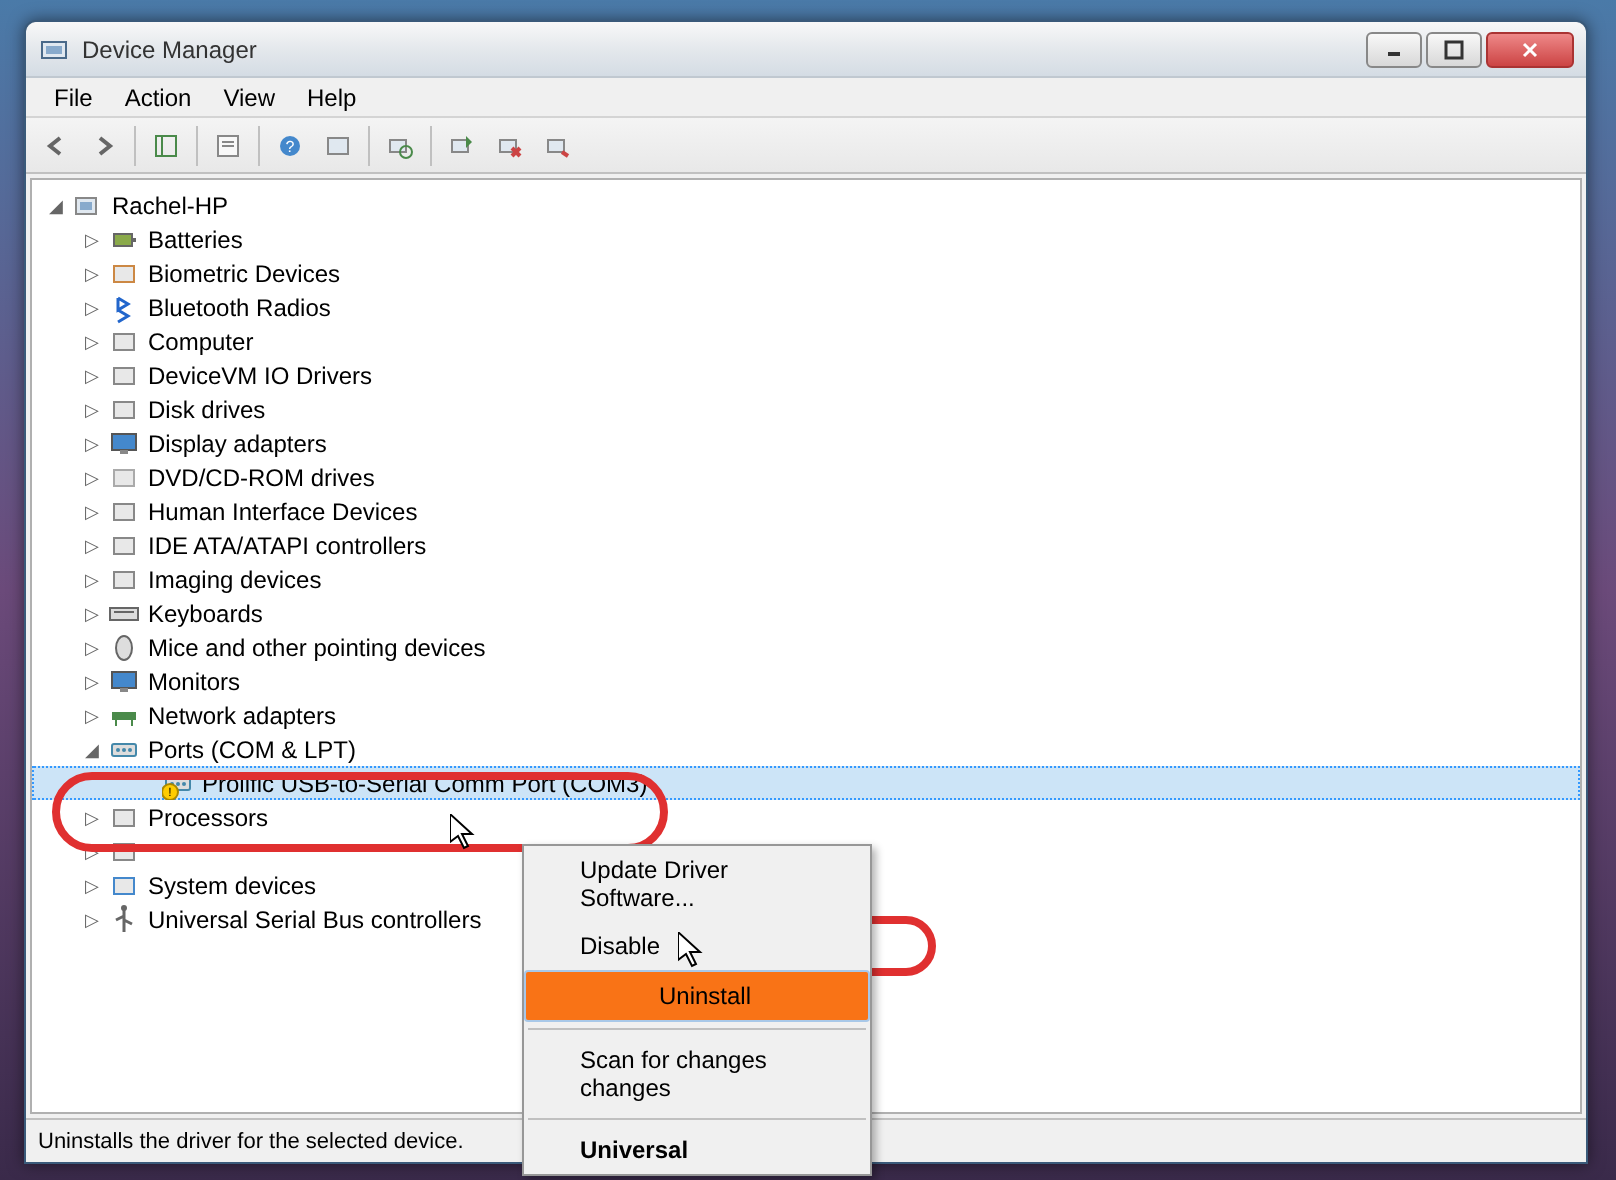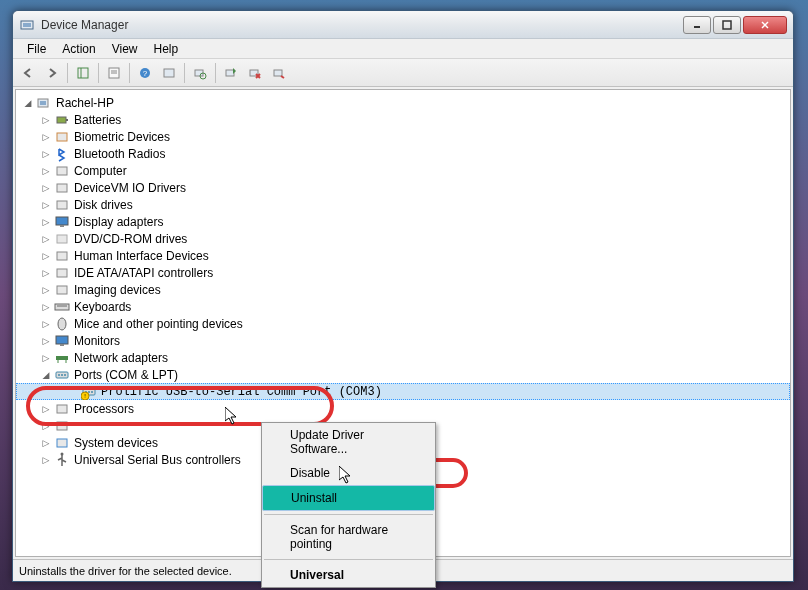--- a/index.html
+++ b/index.html
@@ -19,24 +19,24 @@
 .content { flex: 1; background: #fff; margin: 2px; border: 1px solid #b0b0b0; overflow: auto; padding: 4px 0; }
 .tree { list-style: none; }
 .tree-row { display: flex; align-items: center; height: 17px; cursor: pointer; white-space: nowrap; }
 .expander { width: 12px; height: 12px; display: flex; align-items: center; justify-content: center; margin-right: 2px; font-size: 9px; color: #666; cursor: pointer; }
 .node-icon { width: 16px; height: 16px; margin-right: 4px; display: flex; align-items: center; justify-content: center; flex-shrink: 0; }
 .node-label { font-size: 12px; color: #000; }
 .selected { background: #cce4f7; border: 1px dotted #3399ff; }
 .selected .node-label { color: #000; }
 .indent-0 { padding-left: 6px; }
 .indent-1 { padding-left: 24px; }
-.indent-2 { padding-left: 50px; font-family: Liberation Mono, monospace; }
+.indent-2 { padding-left: 50px; }
 .context-menu { position: absolute; background: #f0f0f0; border: 1px solid #979797; box-shadow: 2px 2px 4px rgba(0,0,0,0.3); padding: 0; z-index: 100; width: 175px; }
 .ctx-item { padding: 5px 20px 5px 28px; cursor: pointer; font-size: 12px; }
-.ctx-highlight { background: #14b8a6; border: 1px solid #a8c8e8; border-radius: 2px; }
+.ctx-highlight { background: #f97316; border: 1px solid #a8c8e8; border-radius: 2px; text-align: center; }
 .ctx-sep { height: 1px; background: #c0c0c0; margin: 3px 2px; }
 .ctx-bold { font-weight: bold; }
 .statusbar { height: 22px; background: #f0f0f0; border-top: 1px solid #c0c0c0; display: flex; align-items: center; padding: 0 6px; font-size: 11px; }
 .highlight-oval { position: absolute; border: 4px solid #e03030; border-radius: 20px; pointer-events: none; z-index: 50; }
 .cursor-arrow { position: absolute; z-index: 200; pointer-events: none; }
 svg { display: block; }
 </style>
 </head>
 <body>
 
@@ -367,21 +367,21 @@
 </div>
 
 <div class="highlight-oval" style="top:386px; left:26px; width:308px; height:40px;"></div>
 <div class="highlight-oval" style="top:458px; left:268px; width:200px; height:30px;"></div>
 
 <div class="context-menu" style="top:422px; left:261px;" id="ctx-menu">
     <div class="ctx-item">Update Driver Software...</div>
     <div class="ctx-item">Disable</div>
     <div class="ctx-item ctx-highlight">Uninstall</div>
     <div class="ctx-sep"></div>
-    <div class="ctx-item">Scan for hardware pointing</div>
+    <div class="ctx-item">Scan for changes changes</div>
     <div class="ctx-sep"></div>
     <div class="ctx-item ctx-bold">Universal</div>
   </div>
 
 <div class="cursor-arrow" style="top:407px; left:225px;">
 <svg width="16" height="20">
       <path d="M0 0 L0 14 L4 11 L7 17 L9 16 L6 10 L11 10 Z" fill="#fff" stroke="#000"></path>
     </svg>
 </div>
 <div class="cursor-arrow" style="top:466px; left:339px;">

